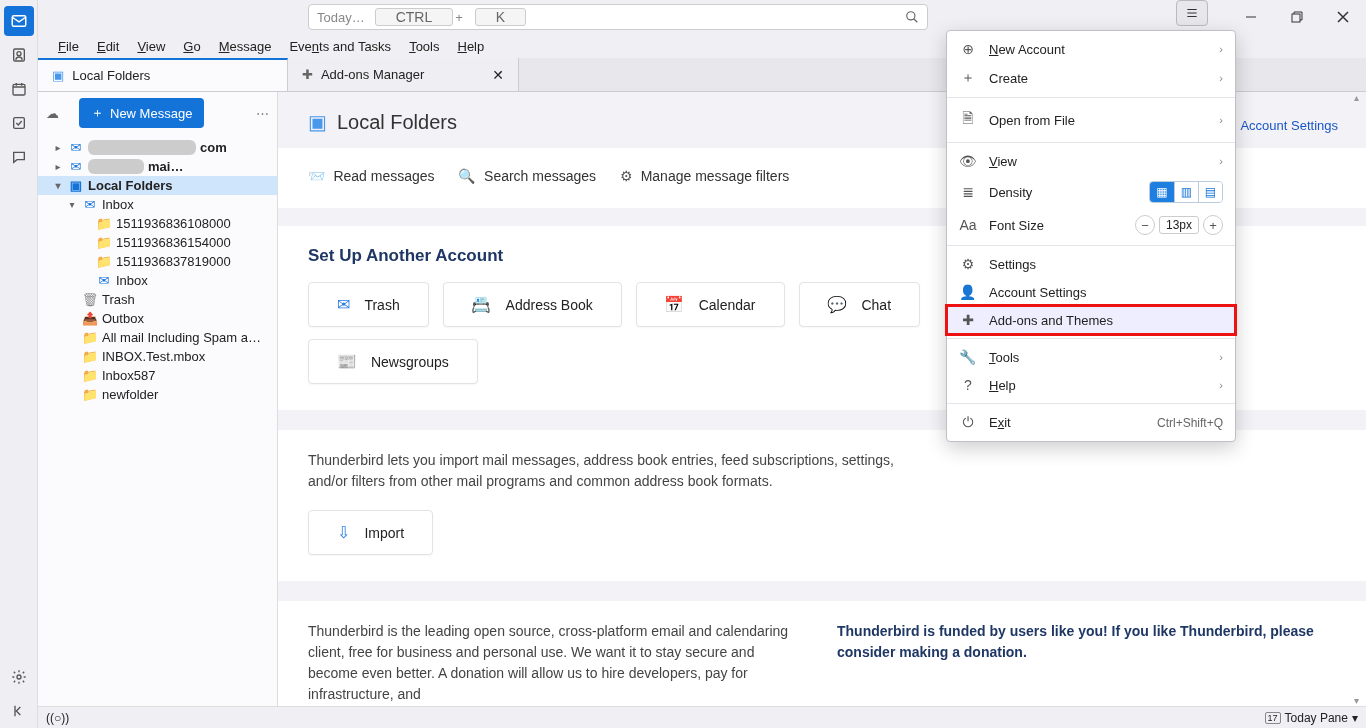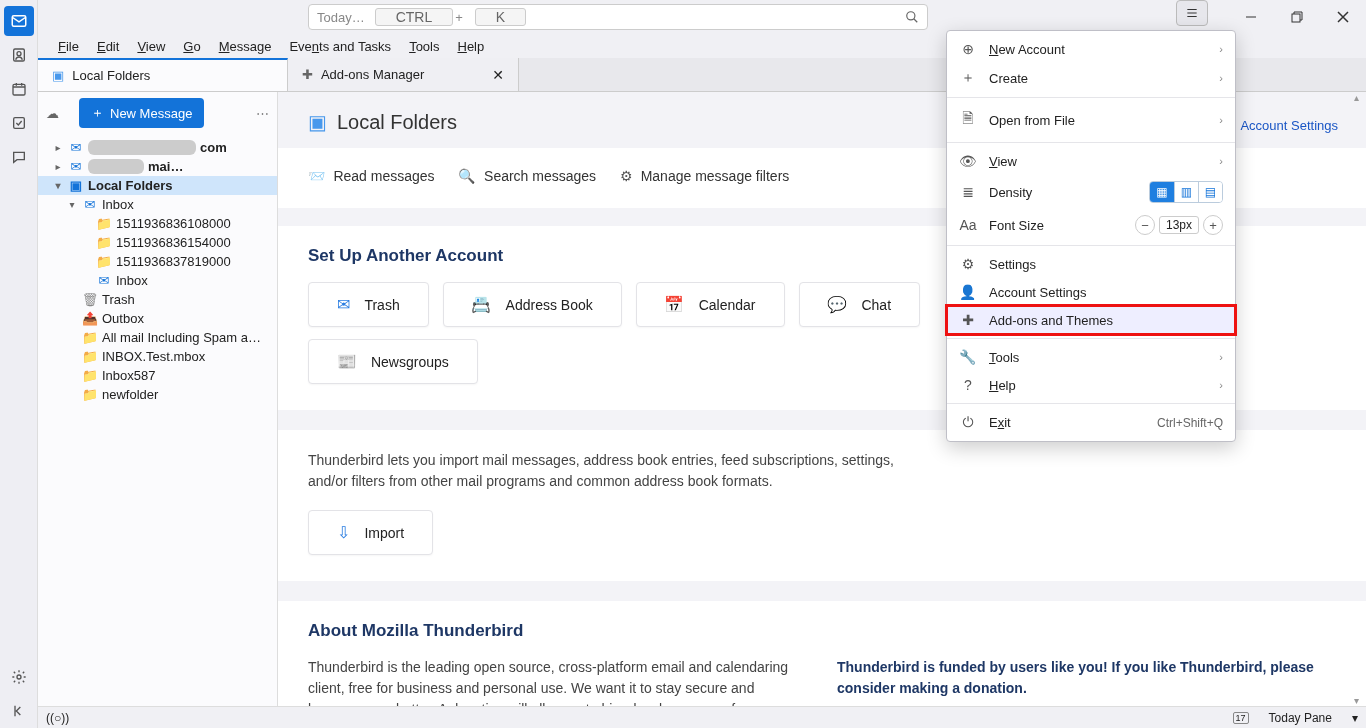--- a/index.html
+++ b/index.html
@@ -342,21 +342,20 @@
   <div class="card">
     <p class="para">Thunderbird lets you import mail messages, address book entries, feed subscriptions, settings, and/or filters from other mail programs and common address book formats.</p>
     <div class="tile-row">
         <div class="tile">
           <span class="ti">⇩</span>
           <span>Import</span>
         </div>
       </div>
   </div>
   <div class="card" style="padding-bottom:60px;">
-    <h2 class="sect">About Mozilla Thunderbird</h2>
     <div class="two-col">
       <p class="para">Thunderbird is the leading open source, cross-platform email and calendaring client, free for business and personal use. We want it to stay secure and become even better. A donation will allow us to hire developers, pay for infrastructure, and</p>
       <p class="para bold">
         <b>Thunderbird is funded by users like you! If you like Thunderbird, please consider making a donation.</b>
       </p>
     </div>
   </div>
 </div>
 
 <div class="scroll"></div>
@@ -430,19 +429,19 @@
   <div class="menu-item">
       <span class="mi">⏻</span>
       <span>E<u class="m">x</u>it</span>
       <span class="shortcut">Ctrl+Shift+Q</span>
     </div>
 </div>
 
 <div class="statusbar">
   <span>((○))</span>
   <div class="right">
-    <span style="display:flex;align-items:center;gap:20px;">
+    <span style="display:flex;align-items:center;gap:4px;">
       <span style="border:1px solid #888;font-size:9px;padding:0 2px;border-radius:2px;">17</span>
       <span>Today Pane</span>
       <span>▾</span>
     </span>
   </div>
 </div>
 
 </body></html>

